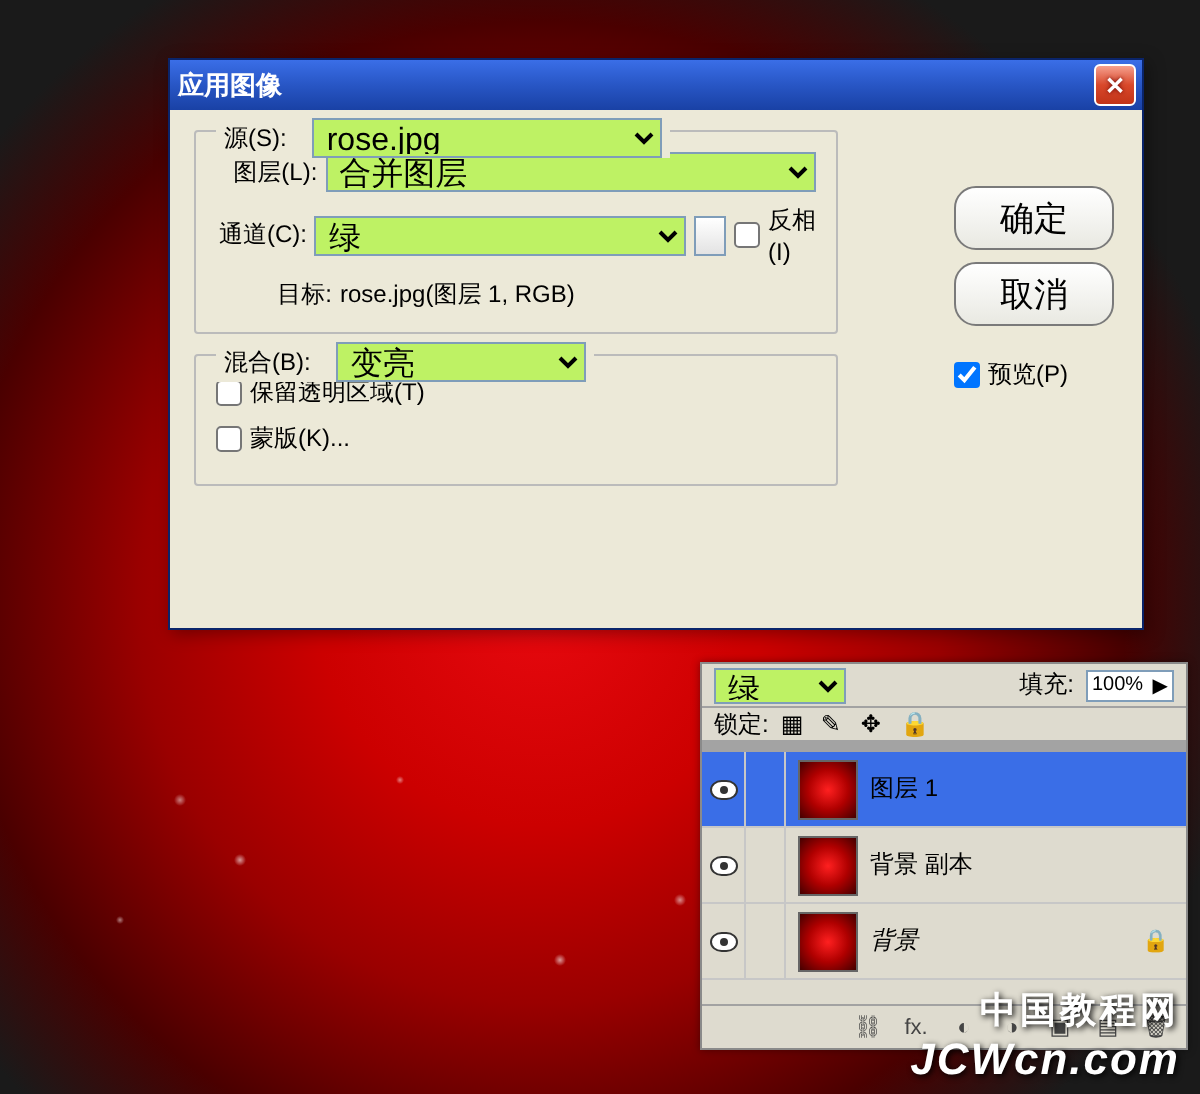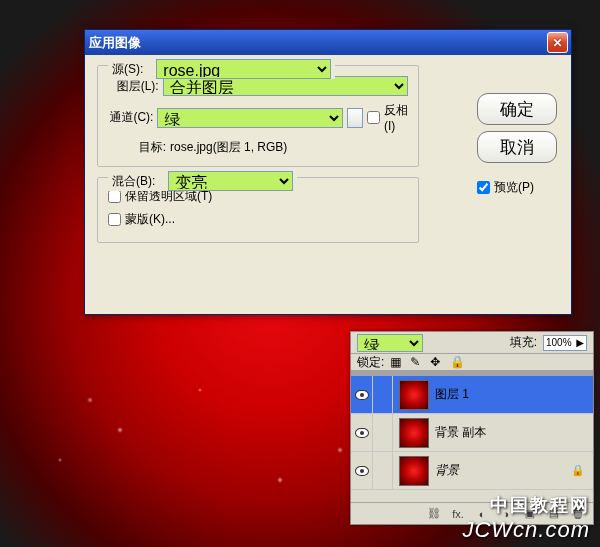--- a/index.html
+++ b/index.html
@@ -120,21 +120,21 @@
 .lp-foot { position:absolute; bottom:0; left:0; right:0; height:22px; border-top:1px solid #a2a2a2;
   display:flex; align-items:center; justify-content:flex-end; gap:10px; padding:0 8px; }
 .foot-ico { width:14px; height:14px; display:inline-flex; align-items:center; justify-content:center; font-size:11px; color:#444; }
 
 .watermark {
   position:absolute; right:10px; bottom:30px; color:#fff; text-shadow:1px 1px 3px #000;
   font-size:18px; font-weight:bold; letter-spacing:2px;
 }
 .watermark2 {
   position:absolute; right:10px; bottom:4px; color:#fff; text-shadow:1px 1px 3px #000;
-  font-size:22px; font-weight:normal; font-style:italic; letter-spacing:1px;
+  font-size:22px; font-weight:bold; font-style:italic; letter-spacing:1px;
 }
 </style>
 </head>
 <body>
 
 <div class="canvas-bg"></div>
 
 <div class="dialog">
   <div class="titlebar">
     <span class="title">应用图像</span>

